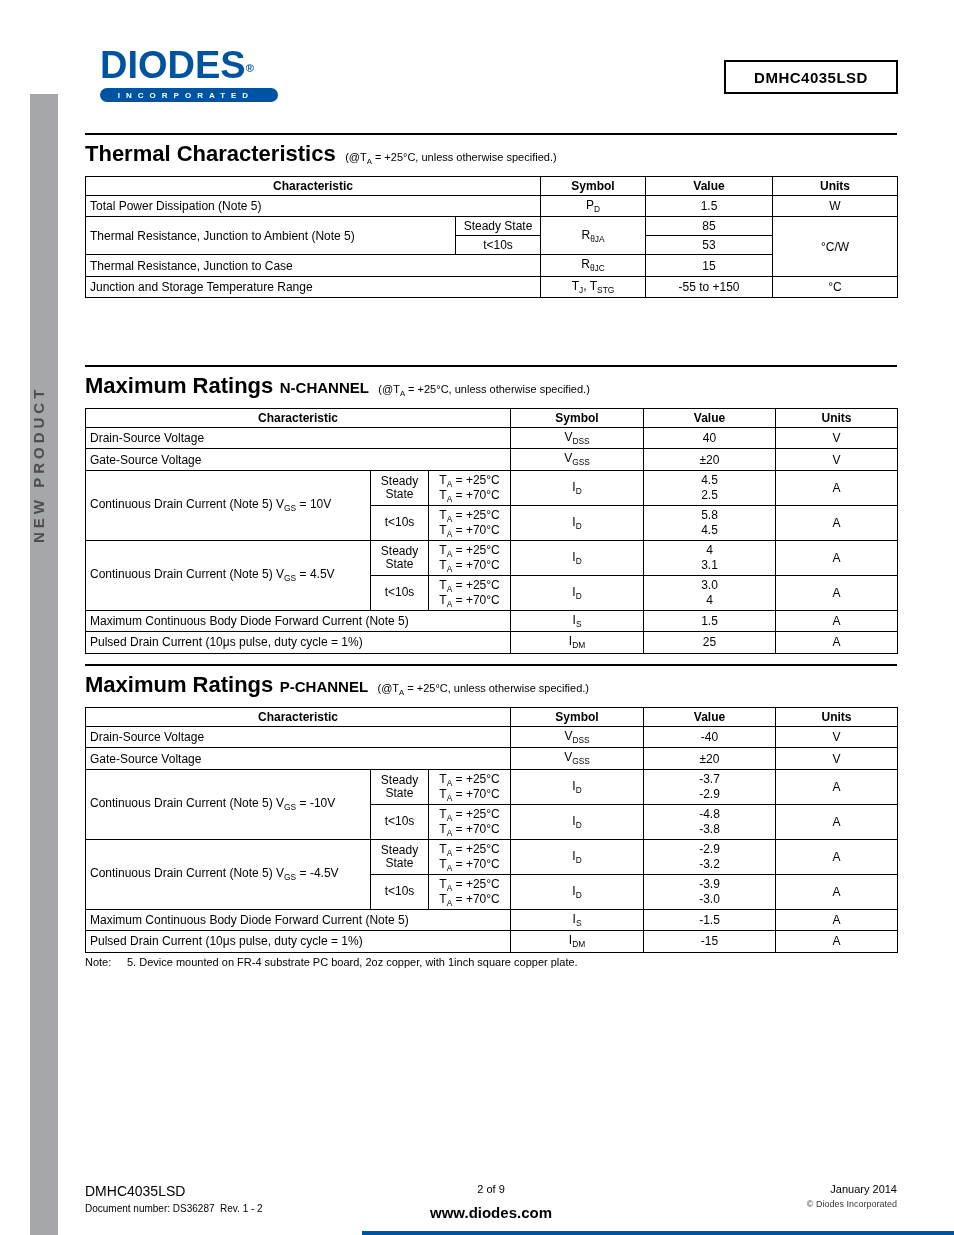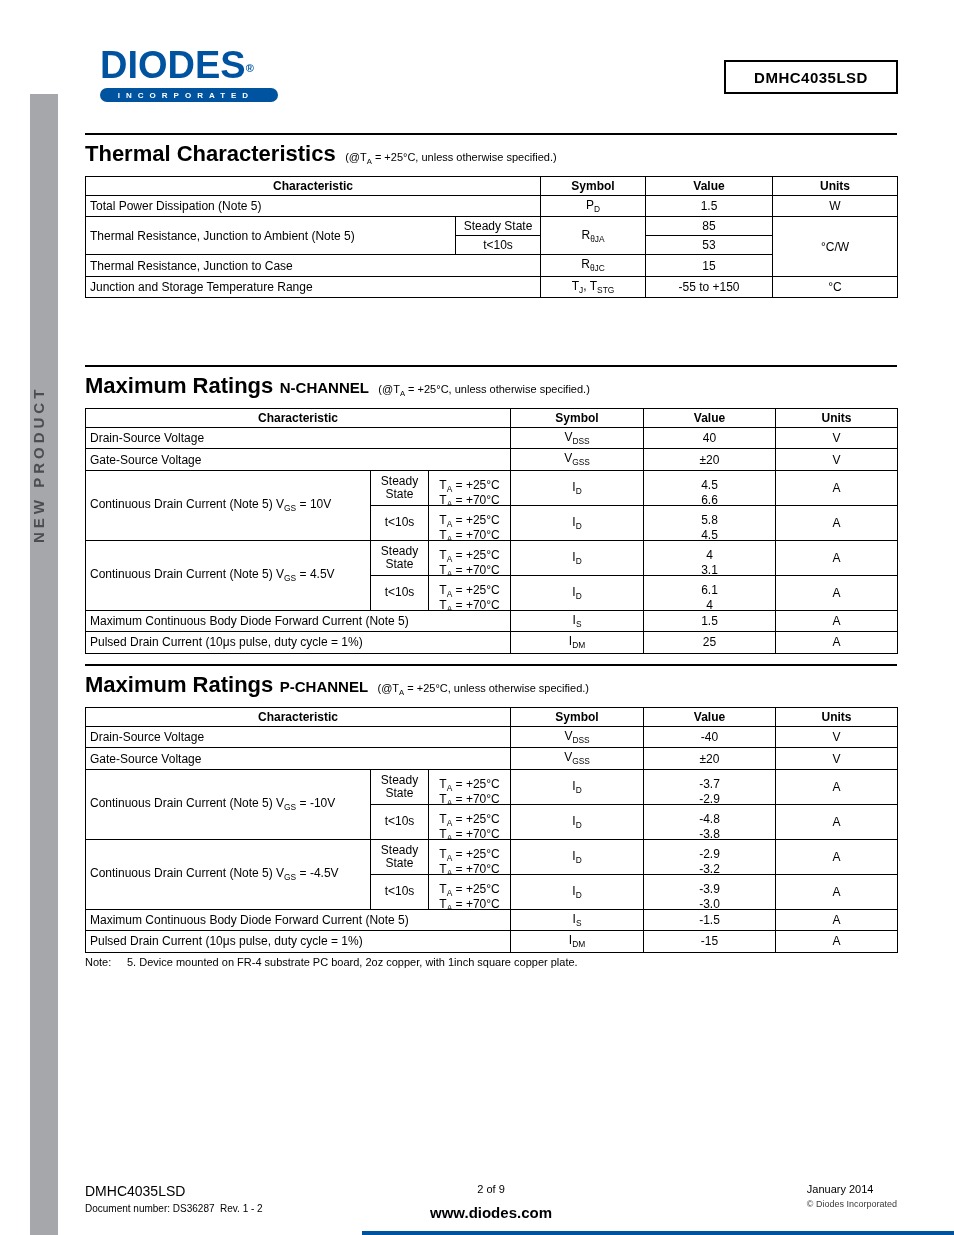--- a/index.html
+++ b/index.html
@@ -43,31 +43,31 @@
   .sec-title .cond { font-size:11px; margin-left:5px; }
   .sec-title .cond sub, .dtable sub { font-size:0.7em; }
   .dtable { border-collapse:collapse; table-layout:fixed; width:812px; }
   .dtable th, .dtable td {
     border:1px solid #000; font-size:12px; text-align:center;
     vertical-align:middle; padding:2px 3px; height:16px; overflow:hidden;
   }
   .dtable th { font-weight:bold; }
   .dtable td.cl { text-align:left; padding-left:4px; }
   .dtable td.mode { line-height:13px; padding:1px 2px; }
-  .two div { line-height:24px; height:15px; }
+  .two div { line-height:14px; height:15px; }
   .note-row { position:absolute; left:85px; top:956px; font-size:11px; }
   .note-row .note-label { display:inline-block; width:42px; }
   .footer { position:absolute; left:85px; top:1183px; width:812px; }
   .f-left { position:absolute; left:0; top:0; }
   .f-part { font-size:14px; }
   .f-doc { font-size:10px; margin-top:4px; white-space:pre; }
   .f-center { position:absolute; left:50%; transform:translateX(-50%); top:0; text-align:center; }
   .f-page { font-size:11px; }
   .f-site { font-size:15px; font-weight:bold; margin-top:9px; }
-  .f-right { position:absolute; right:0; top:0; }
+  .f-right { position:absolute; right:0; top:0; text-align:right; }
   .f-date { font-size:11px; }
   .f-copy { font-size:9px; margin-top:4px; color:#3a3a3c; }
   .bottom-bar { position:absolute; bottom:0; left:362px; right:0; height:4px; background:var(--brand-blue,#00539f); }
 </style>
 </head>
 <body>
 
 <div class="sidebar">
   <div class="sidebar-text">NEW PRODUCT</div>
 </div>
@@ -176,21 +176,21 @@
       <tr>
         <td rowspan="2" class="cl">Continuous Drain Current (Note 5) V<sub>GS</sub> = 10V</td>
         <td class="mode">Steady State</td>
         <td class="two">
           <div>T<sub>A</sub> = +25°C</div>
           <div>T<sub>A</sub> = +70°C</div>
         </td>
         <td>I<sub>D</sub></td>
         <td class="two">
           <div>4.5</div>
-          <div>6.6</div>
+          <div>2.5</div>
         </td>
         <td>A</td>
       </tr>
       <tr>
         <td class="mode">t&lt;10s</td>
         <td class="two">
           <div>T<sub>A</sub> = +25°C</div>
           <div>T<sub>A</sub> = +70°C</div>
         </td>
         <td>I<sub>D</sub></td>
@@ -215,21 +215,21 @@
         <td>A</td>
       </tr>
       <tr>
         <td class="mode">t&lt;10s</td>
         <td class="two">
           <div>T<sub>A</sub> = +25°C</div>
           <div>T<sub>A</sub> = +70°C</div>
         </td>
         <td>I<sub>D</sub></td>
         <td class="two">
-          <div>6.1</div>
+          <div>3.0</div>
           <div>4</div>
         </td>
         <td>A</td>
       </tr>
       <tr>
         <td colspan="3" class="cl">Maximum Continuous Body Diode Forward Current (Note 5)</td>
         <td>I<sub>S</sub></td>
         <td>1.5</td>
         <td>A</td>
       </tr>

